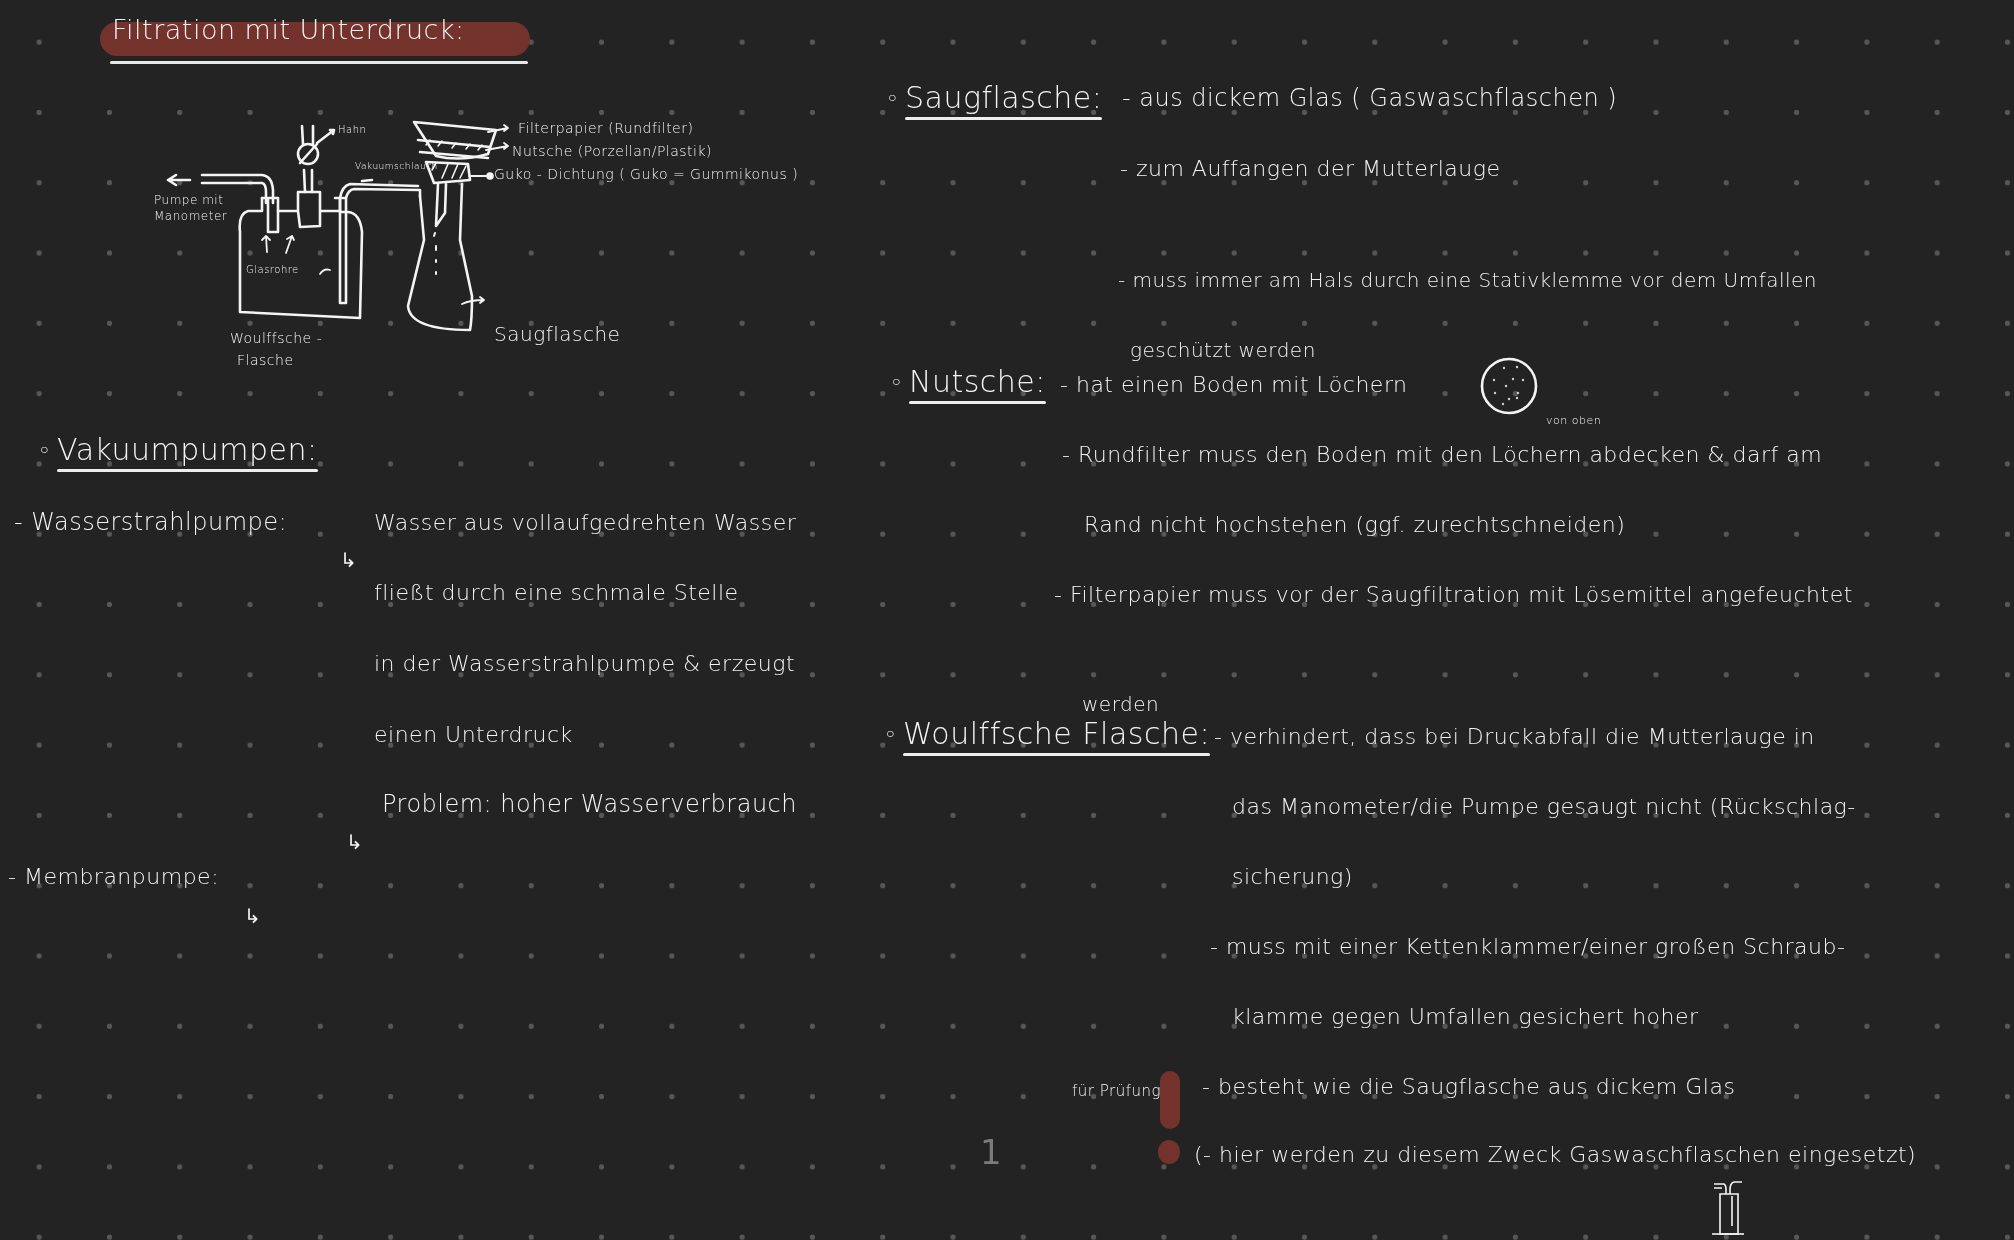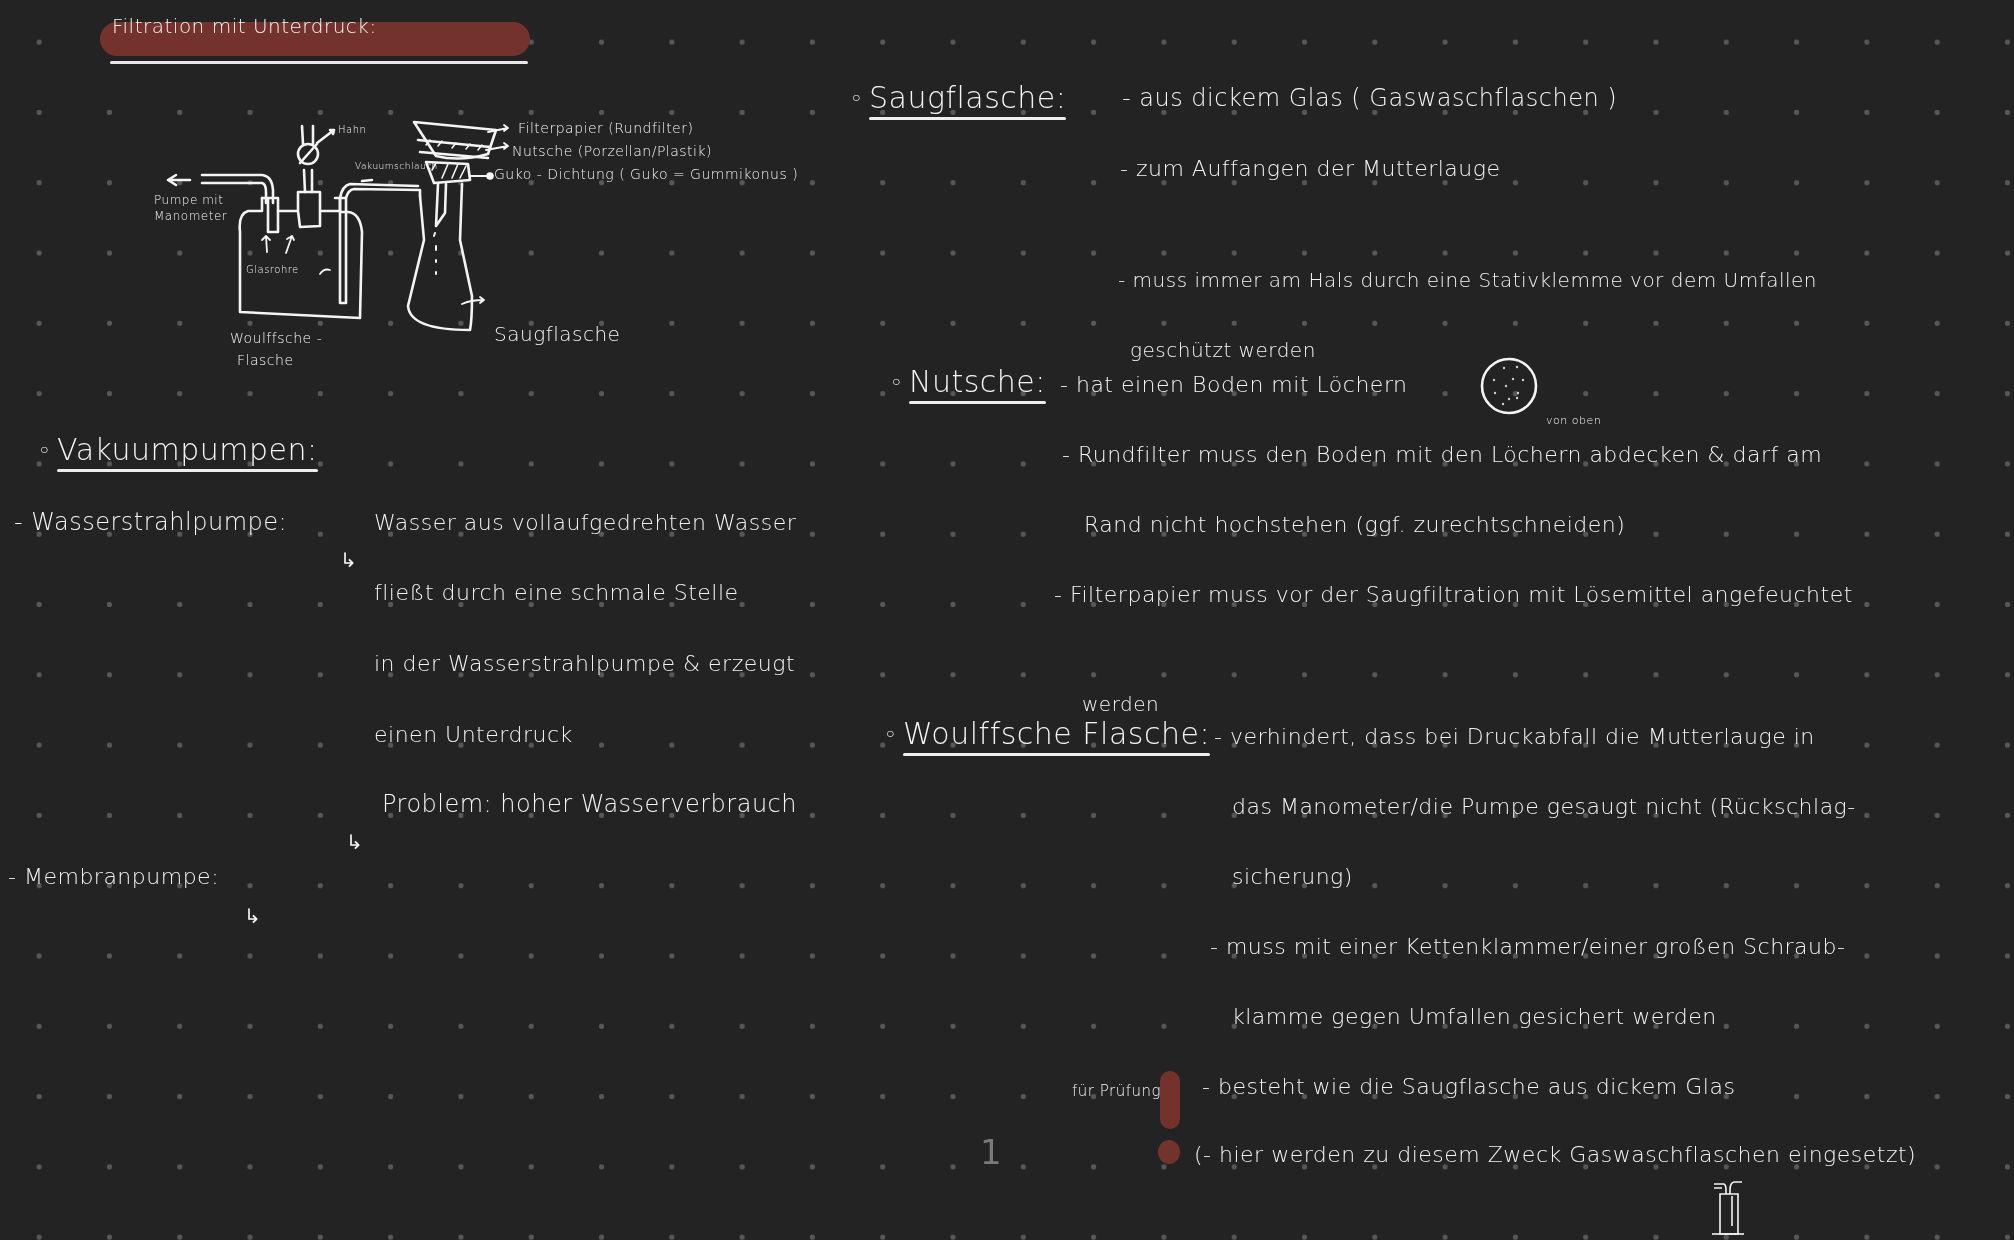--- a/index.html
+++ b/index.html
@@ -12,21 +12,21 @@
     font-family: "DejaVu Sans", sans-serif;
     color: #f4f4f4;
   }
   .abs { position: absolute; white-space: nowrap; }
   .hw { font-family: "DejaVu Sans", sans-serif; font-weight: 300; letter-spacing: 0.5px; }
   .title-wrap { left: 100px; top: 12px; }
   .title-hl {
     position: absolute; left: 0; top: 10px; width: 430px; height: 34px;
     background: #73332c; border-radius: 17px;
   }
-  .title-text { position: relative; font-size: 20px; padding-left: 12px; top: 2px; }
+  .title-text { position: relative; font-size: 27px; padding-left: 12px; top: 2px; }
   .title-ul { position: absolute; left: 10px; top: 49px; width: 418px; height: 3px; background: #e8e8e8; border-radius: 2px; }
   .heading { font-size: 30px; }
   .heading .ul { display:block; height: 3px; background:#eee; margin-top: 2px; border-radius:2px; }
   .bullet { font-size: 14px; margin-right: 8px; vertical-align: 6px; }
   .t22 { font-size: 22px; }
   .t24 { font-size: 24px; }
   .t20 { font-size: 20px; margin-top: 38px; }
   .t14 { font-size: 14px; }
   .t12 { font-size: 12px; }
   .t10 { font-size: 10px; }
@@ -115,21 +115,21 @@
   <span class="abs t22 hw" style="left:374px;top:722px;">einen Unterdruck</span>
   <span class="abs t20 hw" style="left:346px;top:792px;">↳</span>
   <span class="abs t24 hw" style="left:382px;top:790px;">Problem: hoher Wasserverbrauch</span>
 </div>
 
 <div>
   <span class="abs t22 hw" style="left:8px;top:864px;text-align:right;">- Membranpumpe:</span>
   <span class="abs t20 hw" style="left:244px;top:866px;">↳</span>
 </div>
 
-<div class="abs heading hw" style="left:852px;top:80px;">
+<div class="abs heading hw" style="left:888px;top:80px;">
   <span class="bullet">○</span><span style="display:inline-block;"><span>Saugflasche:</span><span class="ul"></span></span>
 </div>
 <span class="abs t24 hw" style="left:1122px;top:84px;">- aus dickem Glas ( Gaswaschflaschen )</span>
 <span class="abs t22 hw" style="left:1120px;top:156px;">- zum Auffangen der Mutterlauge</span>
 <span class="abs t20 hw" style="left:1118px;top:230px;">- muss immer am Hals durch eine Stativklemme vor dem Umfallen</span>
 <span class="abs t20 hw" style="left:1130px;top:300px;">geschützt werden</span>
 
 <div class="abs heading hw" style="left:892px;top:364px;">
   <span class="bullet">○</span><span style="display:inline-block;"><span>Nutsche:</span><span class="ul"></span></span>
 </div>
@@ -156,21 +156,21 @@
 <span class="abs t22 hw" style="left:1054px;top:582px;">- Filterpapier muss vor der Saugfiltration mit Lösemittel angefeuchtet</span>
 <span class="abs t20 hw" style="left:1082px;top:654px;">werden</span>
 
 <div class="abs heading hw" style="left:886px;top:716px;">
   <span class="bullet">○</span><span style="display:inline-block;"><span>Woulffsche Flasche:</span><span class="ul"></span></span>
 </div>
 <span class="abs t22 hw" style="left:1214px;top:724px;">- verhindert, dass bei Druckabfall die Mutterlauge in</span>
 <span class="abs t22 hw" style="left:1232px;top:794px;">das Manometer/die Pumpe gesaugt nicht (Rückschlag-</span>
 <span class="abs t22 hw" style="left:1232px;top:864px;">sicherung)</span>
 <span class="abs t22 hw" style="left:1210px;top:934px;">- muss mit einer Kettenklammer/einer großen Schraub-</span>
-<span class="abs t22 hw" style="left:1232px;top:1004px;">klamme gegen Umfallen gesichert werden</span>
+<span class="abs t22 hw" style="left:1232px;top:1004px;">klamme gegen Umfallen gesichert hoher</span>
 
 <span class="abs hw" style="left:1072px;top:1082px;font-size:15px;">für Prüfung!</span>
 <div class="abs excl-bar" style="left:1160px;top:1071px;width:20px;height:58px;"></div>
 <div class="abs excl-bar" style="left:1158px;top:1140px;width:22px;height:24px;border-radius:50%;"></div>
 
 <span class="abs t22 hw" style="left:1202px;top:1074px;">- besteht wie die Saugflasche aus dickem Glas</span>
 <span class="abs t22 hw" style="left:1194px;top:1142px;">(- hier werden zu diesem Zweck Gaswaschflaschen eingesetzt)</span>
 
 <svg width="40" height="60" style="left:1712px;top:1180px;">
   <g fill="none" stroke="#f4f4f4" stroke-width="1.6">

